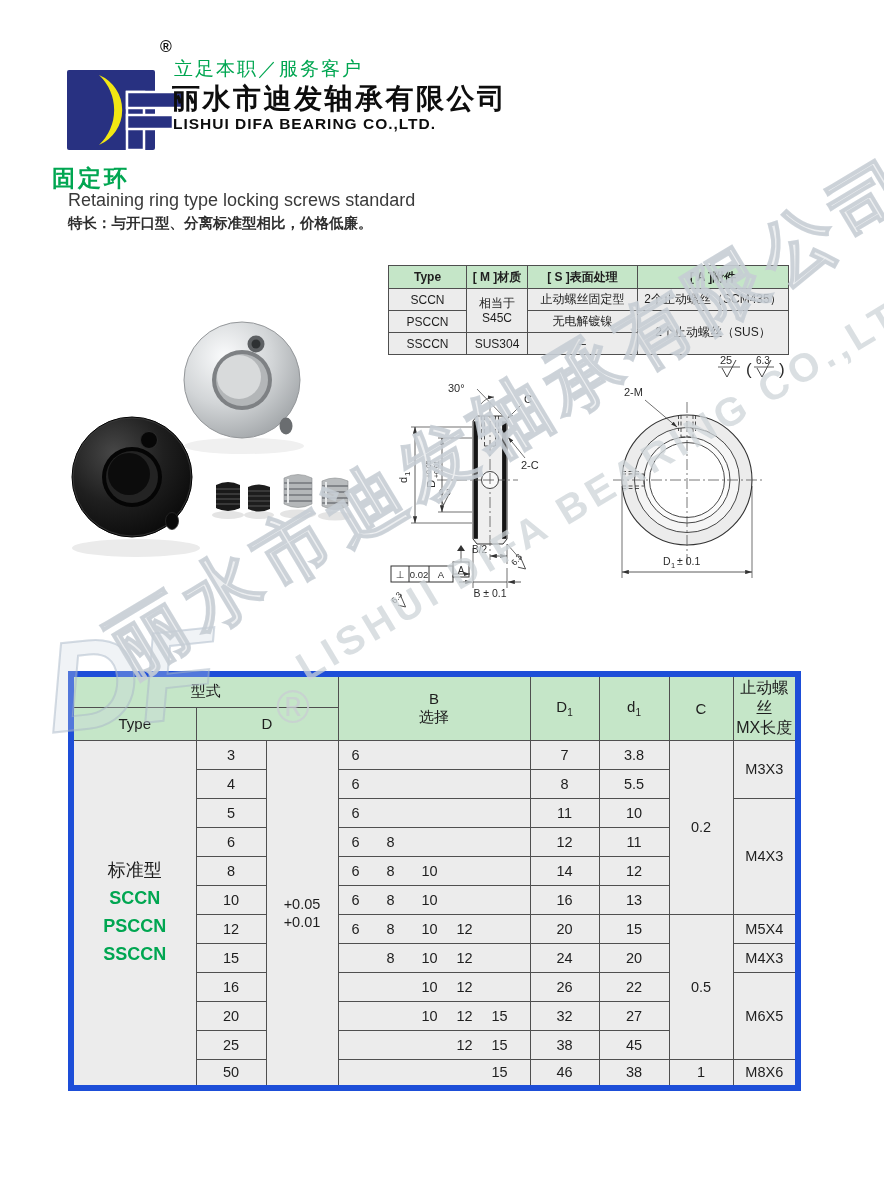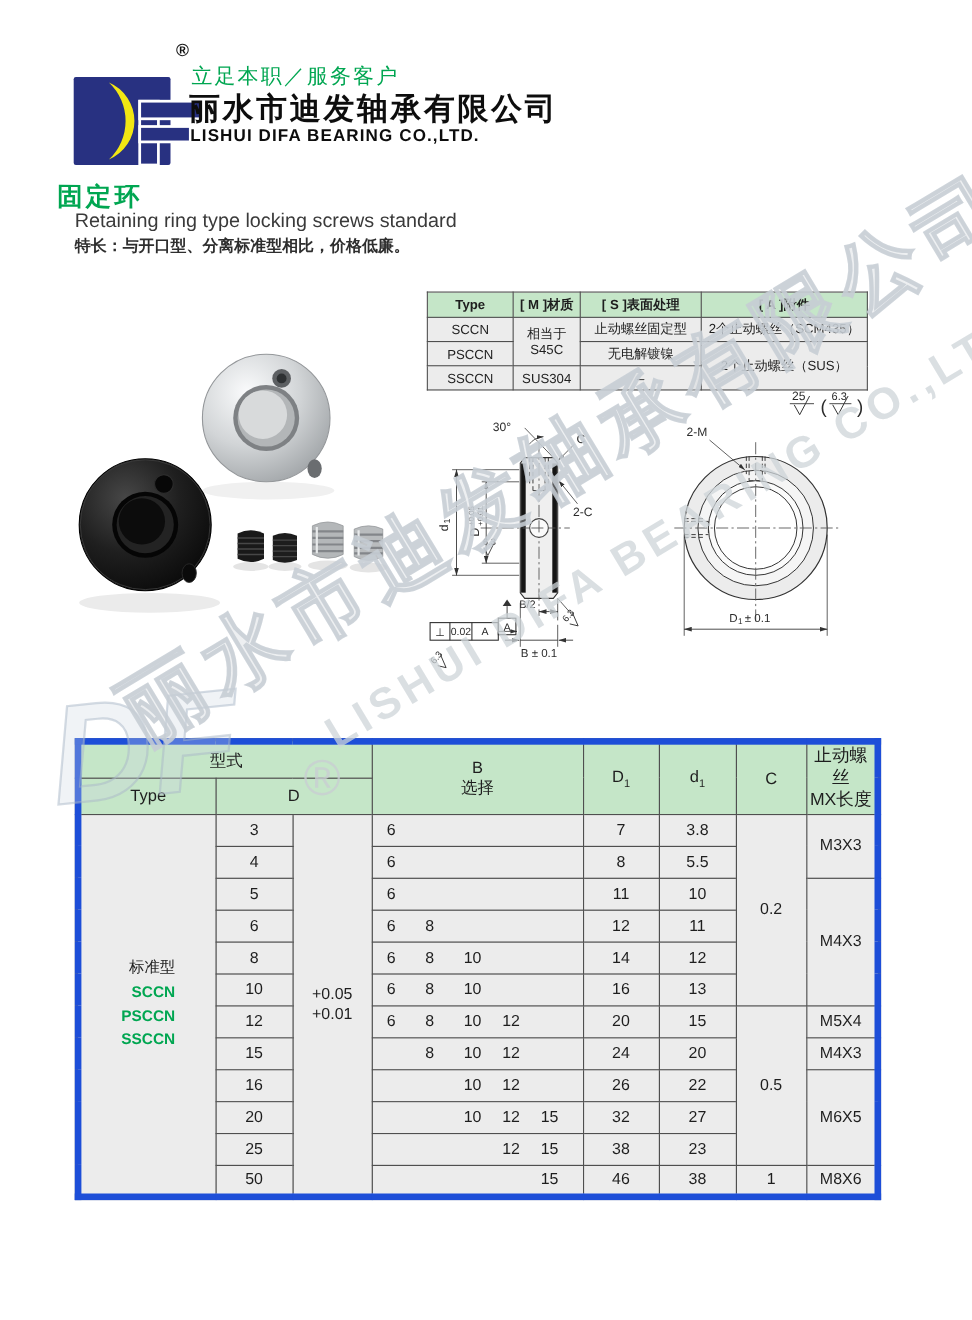--- a/index.html
+++ b/index.html
@@ -39,21 +39,21 @@
   .pre { white-space:pre-line; line-height:1.25; }
 
   
   .main-table { position:absolute; left:68px; top:639px; width:727px; table-layout:fixed; border:6px solid #1d4ed8; background:#737373; }
   .main-table th, .main-table td { border:1px solid #4f4f4f; font-size:14.5px; text-align:center; color:#1e1e1e; padding:0; }
   .main-table th { background:#c5e6c8; height:33px; font-weight:400; font-size:15px; }
   .main-table td { background:#ececec; height:29px; }
   .main-table th.small-h { font-size:16px; }
   .bcell { text-align:left !important; padding-left:13px !important; }
   .bslot { display:inline-block; width:35px; text-align:left; }
-  .typecell div { text-align:right; display:inline-block; line-height:1.55; font-size:14px; }
+  .typecell div { text-align:center; display:inline-block; line-height:1.55; font-size:18px; }
   .green-b { color:#00a651; font-weight:bold; }
   sub { font-size:10px; }
 
   
   svg text { font-family:"Liberation Sans", sans-serif; fill:#2b2b2b; }
   .cl { stroke:#555; stroke-width:0.8; stroke-dasharray:11 3 2 3; }
   .hid line { stroke:#333; stroke-width:0.85; stroke-dasharray:4 2.5; }
   .ext { stroke:#333; stroke-width:0.7; }
   .dim { stroke:#333; stroke-width:0.8; }
 </style>
@@ -449,21 +449,21 @@
     <tr>
       <td>20</td>
       <td class="bcell"><span class="bslot"></span><span class="bslot"></span><span class="bslot">10</span><span class="bslot">12</span><span class="bslot">15</span></td>
       <td>32</td>
       <td>27</td>
     </tr>
     <tr>
       <td>25</td>
       <td class="bcell"><span class="bslot"></span><span class="bslot"></span><span class="bslot"></span><span class="bslot">12</span><span class="bslot">15</span></td>
       <td>38</td>
-      <td>23</td>
+      <td>45</td>
     </tr>
     <tr>
       <td>50</td>
       <td class="bcell"><span class="bslot"></span><span class="bslot"></span><span class="bslot"></span><span class="bslot"></span><span class="bslot">15</span></td>
       <td>46</td>
       <td>38</td>
       <td>1</td>
       <td>M8X6</td>
     </tr>
   </tbody>

